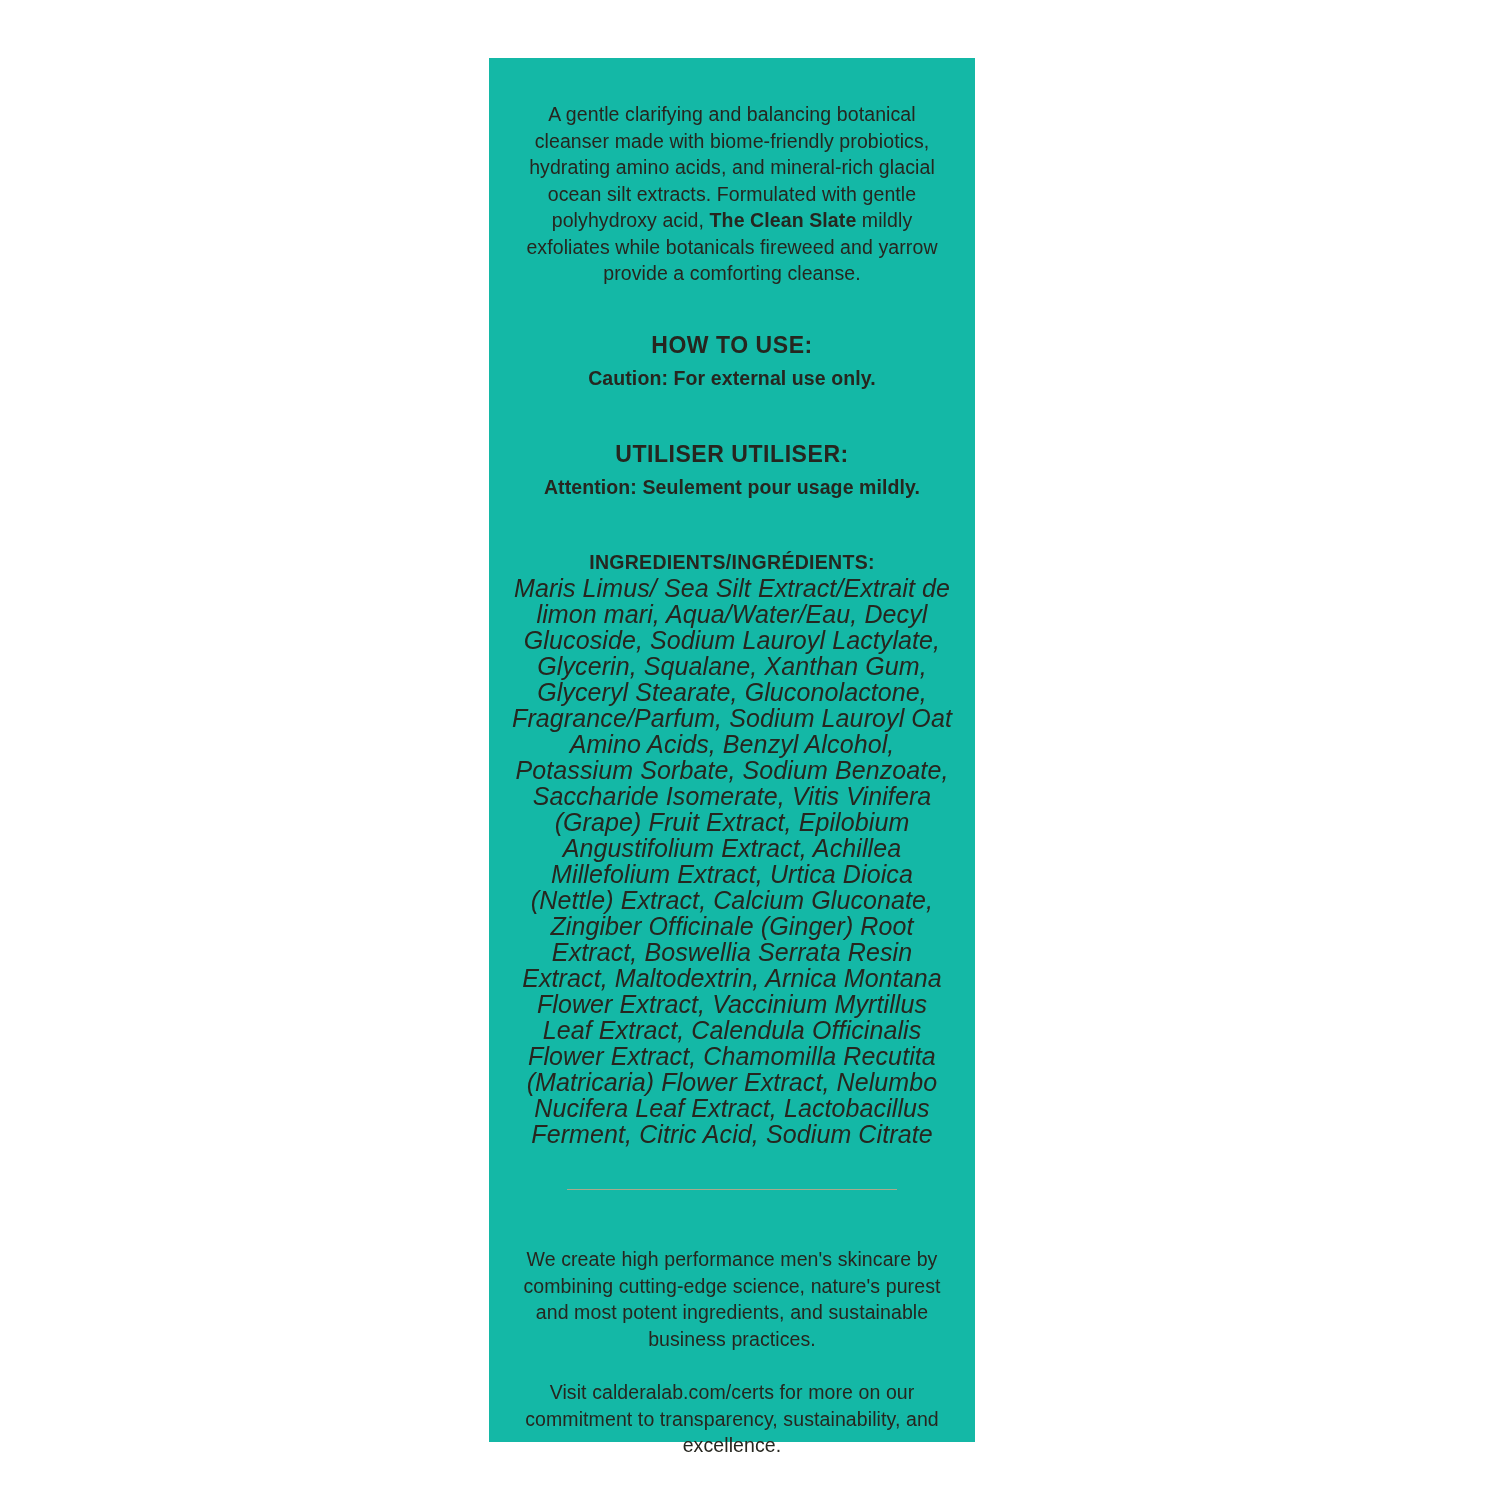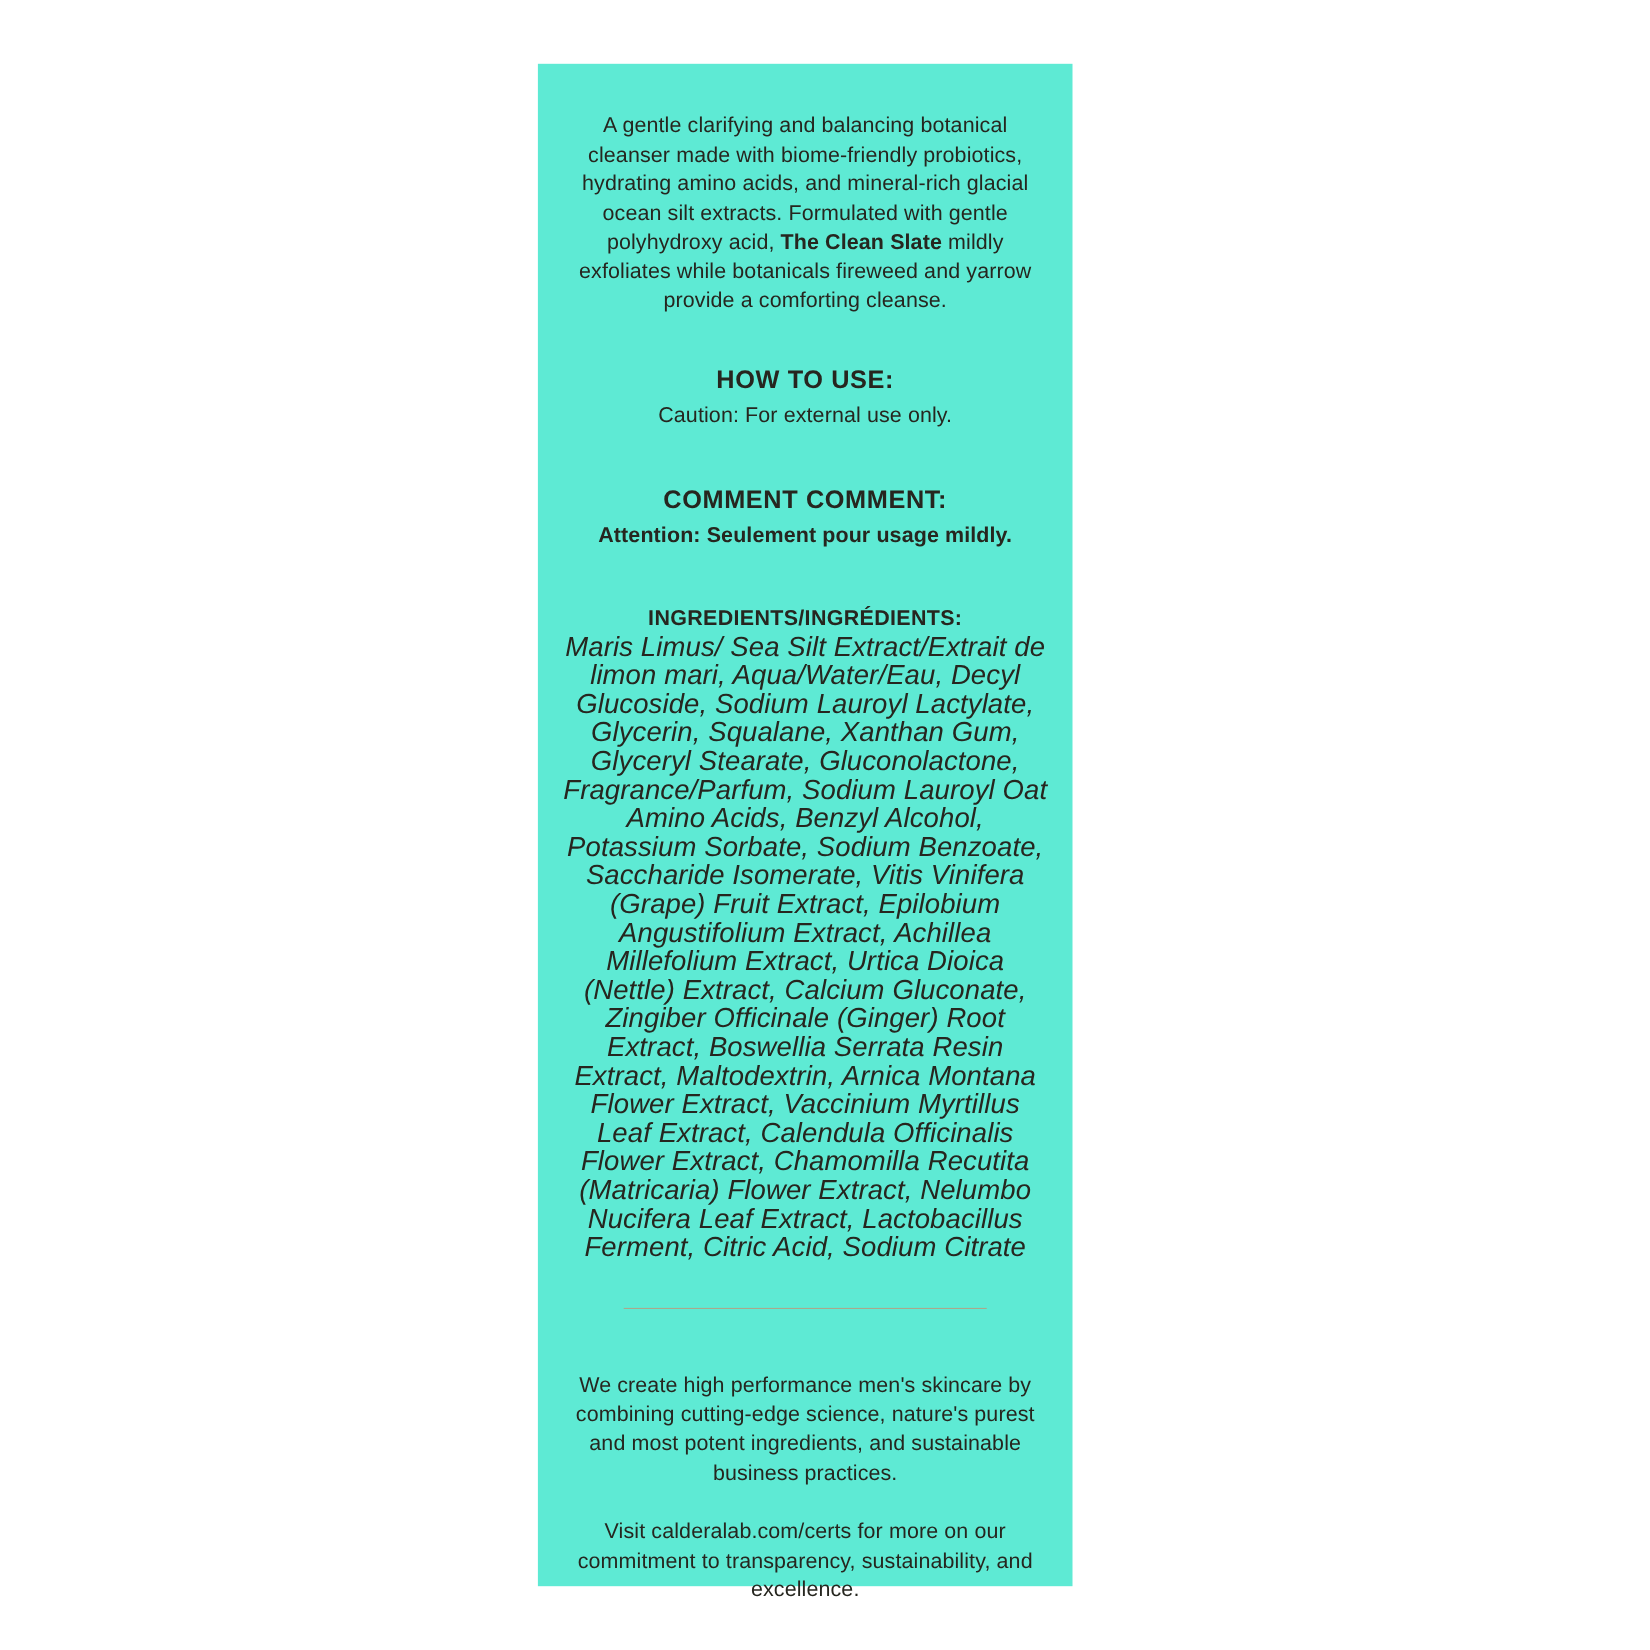--- a/index.html
+++ b/index.html
@@ -13,21 +13,21 @@
     font-family: "Liberation Sans", sans-serif;
     position: relative;
     overflow: hidden;
   }
   #panel {
     position: absolute;
     left: 489px;
     top: 58px;
     width: 486px;
     height: 1384px;
-    background: #5eead4;
+    background: #14b8a6;
     box-sizing: border-box;
     padding: 38px 22px 0 22px;
   }
   .block {
     text-align: center;
     color: #26261f;
     font-size: 19.5px;
     line-height: 26.5px;
     letter-spacing: 0.1px;
     margin-top: 36px;
@@ -45,21 +45,21 @@
     letter-spacing: 0.55px;
     margin: 0;
   }
   .howto-wrap {
     margin-top: 45px;
   }
   .howto-body {
     margin: 0 8px;
   }
   .caution {
-    font-weight: normal;
+    font-weight: bold;
     margin-top: 7px;
   }
   .fr-wrap {
     margin-top: 49px;
   }
   .fr-body {
     margin: 0 8px;
   }
   .attention {
     font-weight: bold;
@@ -103,21 +103,21 @@
   <div class="block intro">
     <span>A gentle clarifying and balancing botanical cleanser made with biome-friendly probiotics, hydrating amino acids, and mineral-rich glacial ocean silt extracts. Formulated with gentle polyhydroxy acid, </span><span class="brandname">The Clean Slate</span><span> mildly exfoliates while botanicals fireweed and yarrow provide a comforting cleanse.</span>
   </div>
 
   <div class="howto-wrap">
     <div class="block sec-heading">HOW TO USE:</div>
     <div class="block caution">Caution: For external use only.</div>
   </div>
 
   <div class="fr-wrap">
-    <div class="block sec-heading">COMMENT COMMENT:</div>
+    <div class="block sec-heading">UTILISER UTILISER:</div>
     <div class="block attention">Attention: Seulement pour usage mildly.</div>
   </div>
 
   <div class="ing-wrap">
     <div class="block ing-heading">INGREDIENTS/INGRÉDIENTS:</div>
     <div class="block ing-body">Maris Limus/ Sea Silt Extract/Extrait de limon mari, Aqua/Water/Eau, Decyl Glucoside, Sodium Lauroyl Lactylate, Glycerin, Squalane, Xanthan Gum, Glyceryl Stearate, Gluconolactone, Fragrance/Parfum, Sodium Lauroyl Oat Amino Acids, Benzyl Alcohol, Potassium Sorbate, Sodium Benzoate, Saccharide Isomerate, Vitis Vinifera (Grape) Fruit Extract, Epilobium Angustifolium Extract, Achillea Millefolium Extract, Urtica Dioica (Nettle) Extract, Calcium Gluconate, Zingiber Officinale (Ginger) Root Extract, Boswellia Serrata Resin Extract, Maltodextrin, Arnica Montana Flower Extract, Vaccinium Myrtillus Leaf Extract, Calendula Officinalis Flower Extract, Chamomilla Recutita (Matricaria) Flower Extract, Nelumbo Nucifera Leaf Extract, Lactobacillus Ferment, Citric Acid, Sodium Citrate</div>
   </div>
 
   <div class="divider"></div>
 

